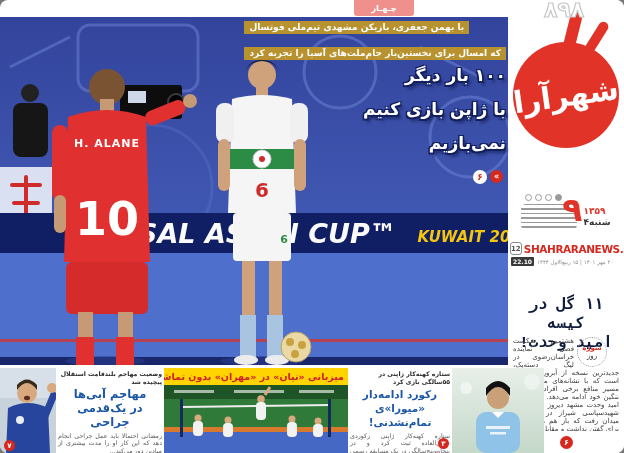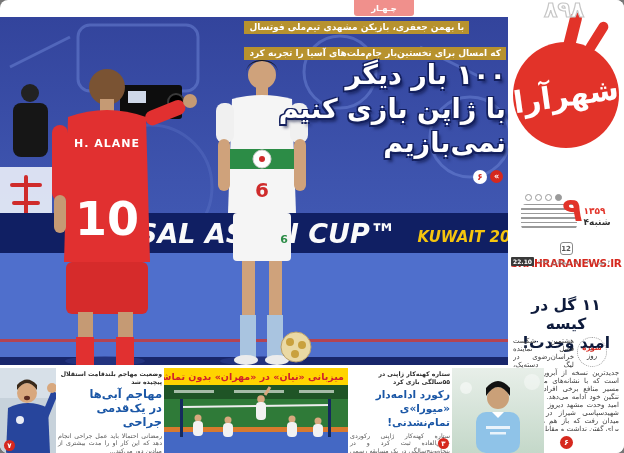--- a/index.html
+++ b/index.html
@@ -14,21 +14,21 @@
   
   .photo { position:absolute; left:0; top:17px; width:508px; height:348px; }
 
   
   .kicker { position:absolute; right:118px; top:21px; display:flex; flex-direction:column;
             align-items:flex-end; gap:13px; z-index:3; direction:rtl; }
   .kicker span { background:#b7922e; color:#fff; font-size:9px; font-weight:bold; padding:1px 5px 2px; }
 
   
   .headline { position:absolute; right:118px; top:58px; z-index:3; text-align:right; direction:rtl;
-              color:#fff; font-weight:bold; font-size:27px; line-height:34px;
+              color:#fff; font-weight:bold; font-size:17px; line-height:34px;
               text-shadow:-1.5px -1.5px 0 #14205e, 1.5px -1.5px 0 #14205e,
                           -1.5px 1.5px 0 #14205e, 1.5px 1.5px 0 #14205e,
                           3px 4px 3px rgba(10,16,60,.55); }
   .lead-badges { position:absolute; right:121px; top:170px; display:flex; gap:3px; z-index:3; }
   .badge-white { width:14px; height:14px; border-radius:50%; background:#fff; color:#d6281e;
                  font-size:9px; font-weight:bold; display:flex; align-items:center; justify-content:center; }
   .badge-red-sm { width:13px; height:13px; border-radius:50%; background:#d6281e; color:#fff;
                   font-size:8px; font-weight:bold; display:flex; align-items:center; justify-content:center; }
 
   
@@ -48,47 +48,47 @@
   .sport-stripes { position:relative; width:56px; height:26px; border-radius:5px;
                    background:repeating-linear-gradient(180deg,#9a9a9a 0 1.5px, transparent 1.5px 4.5px); }
   .sport-dots { position:absolute; top:-10px; left:4px; display:flex; gap:3px; }
   .sport-dots i { width:5px; height:5px; border:1px solid #9a9a9a; border-radius:50%; display:block; }
   .sport-dots i.f { background:#9a9a9a; }
   .sport-nine { position:absolute; right:-5px; top:-14px; color:#e23329; font-size:33px; font-weight:bold; }
   .sport-meta { display:flex; flex-direction:column; line-height:11px; }
   .sport-issue { color:#e23329; font-size:9px; font-weight:bold; }
   .sport-day { color:#333; font-size:9px; font-weight:bold; }
 
-  .site-row { position:absolute; left:2px; top:242px; width:112px; display:flex; align-items:center; gap:2px;flex-direction:column; }
+  .site-row { position:absolute; left:2px; top:242px; width:112px; display:flex; align-items:center; gap:2px; }
   .cal { width:13px; height:13px; border:1.3px solid #8a8a8a; border-radius:3px; font-size:7px;
          font-weight:bold; color:#555; display:flex; align-items:center; justify-content:center;
          box-sizing:border-box; }
   .site { color:#d6281e; font-size:10.5px; font-weight:bold; letter-spacing:-0.4px; }
   .date-row { position:absolute; left:3px; top:257px; width:110px; display:flex; align-items:center; gap:3px; }
   .date-box { background:#3a3a3a; color:#fff; font-size:6px; font-weight:bold; padding:1px 2px; border-radius:1px; }
   .date-line { font-size:5.5px; color:#8a8a8a; direction:rtl; white-space:nowrap; }
 
   .col-kicker { position:absolute; left:4px; top:272px; width:108px; text-align:center; font-size:8px;
                 font-weight:bold; color:#1c1c1c; line-height:10.5px; direction:rtl; }
   .col-head { position:absolute; left:4px; top:296px; width:108px; text-align:center; font-size:15.5px;
-              font-weight:bold; color:#0e1b3c; line-height:19px; direction:rtl; }
+              font-weight:bold; color:#0e1b3c; line-height:19px; direction:rtl;font-family:Liberation Mono, monospace; }
   .col-body { position:absolute; left:5px; top:337px; width:106px; height:94px; overflow:hidden;
               direction:rtl; text-align:justify; font-size:7px; line-height:8px; color:#3c3c3c; }
   .day-badge { float:right; width:30px; height:30px; border:1.5px dotted #999; border-radius:50%;
                display:flex; flex-direction:column; align-items:center; justify-content:center;
                margin:0 12px 2px 3px; line-height:8px; box-sizing:border-box; }
   .day-badge .a { color:#d6281e; font-size:7px; font-weight:bold; }
   .day-badge .b { color:#333; font-size:7px; font-weight:normal; }
   .col-badge { position:absolute; left:52px; top:436px; }
 
   
   .s1-photo { position:absolute; left:0; top:368px; }
   .s1-text { position:absolute; left:58px; top:370px; width:104px; height:82px; direction:rtl; text-align:right; }
   .s-kicker { font-size:6.2px; font-weight:bold; color:#2a2a2a; line-height:7.5px; margin-bottom:2px; }
-  .s-head { font-size:11.5px; font-weight:bold; color:#1b57a6; line-height:14px; }
+  .s-head { font-size:11.5px; font-weight:bold; color:#1b57a6; line-height:14px;text-align:center; }
   .s-head.sm { font-size:10.5px; }
   .s-body { margin-top:3px; font-size:6.3px; line-height:7.4px; color:#5a5a5a; text-align:justify; }
   .s1-badge { position:absolute; left:4px; top:440px; z-index:6; width:11px; height:11px; font-size:7px; }
   .s4-badge { position:absolute; left:438px; top:438px; z-index:6; width:11px; height:11px; font-size:7px; }
 
   .v-bar { position:absolute; left:164px; top:368px; width:184px; height:17px; background:#ffd400;
            display:flex; direction:rtl; align-items:center; gap:4px; padding:0 4px;
            box-sizing:border-box; overflow:hidden; z-index:3; }
   .v-title { color:#d1202a; font-size:9.5px; font-weight:bold; white-space:nowrap; letter-spacing:-0.2px; }
   .v-photo { position:absolute; left:164px; top:385px; }

